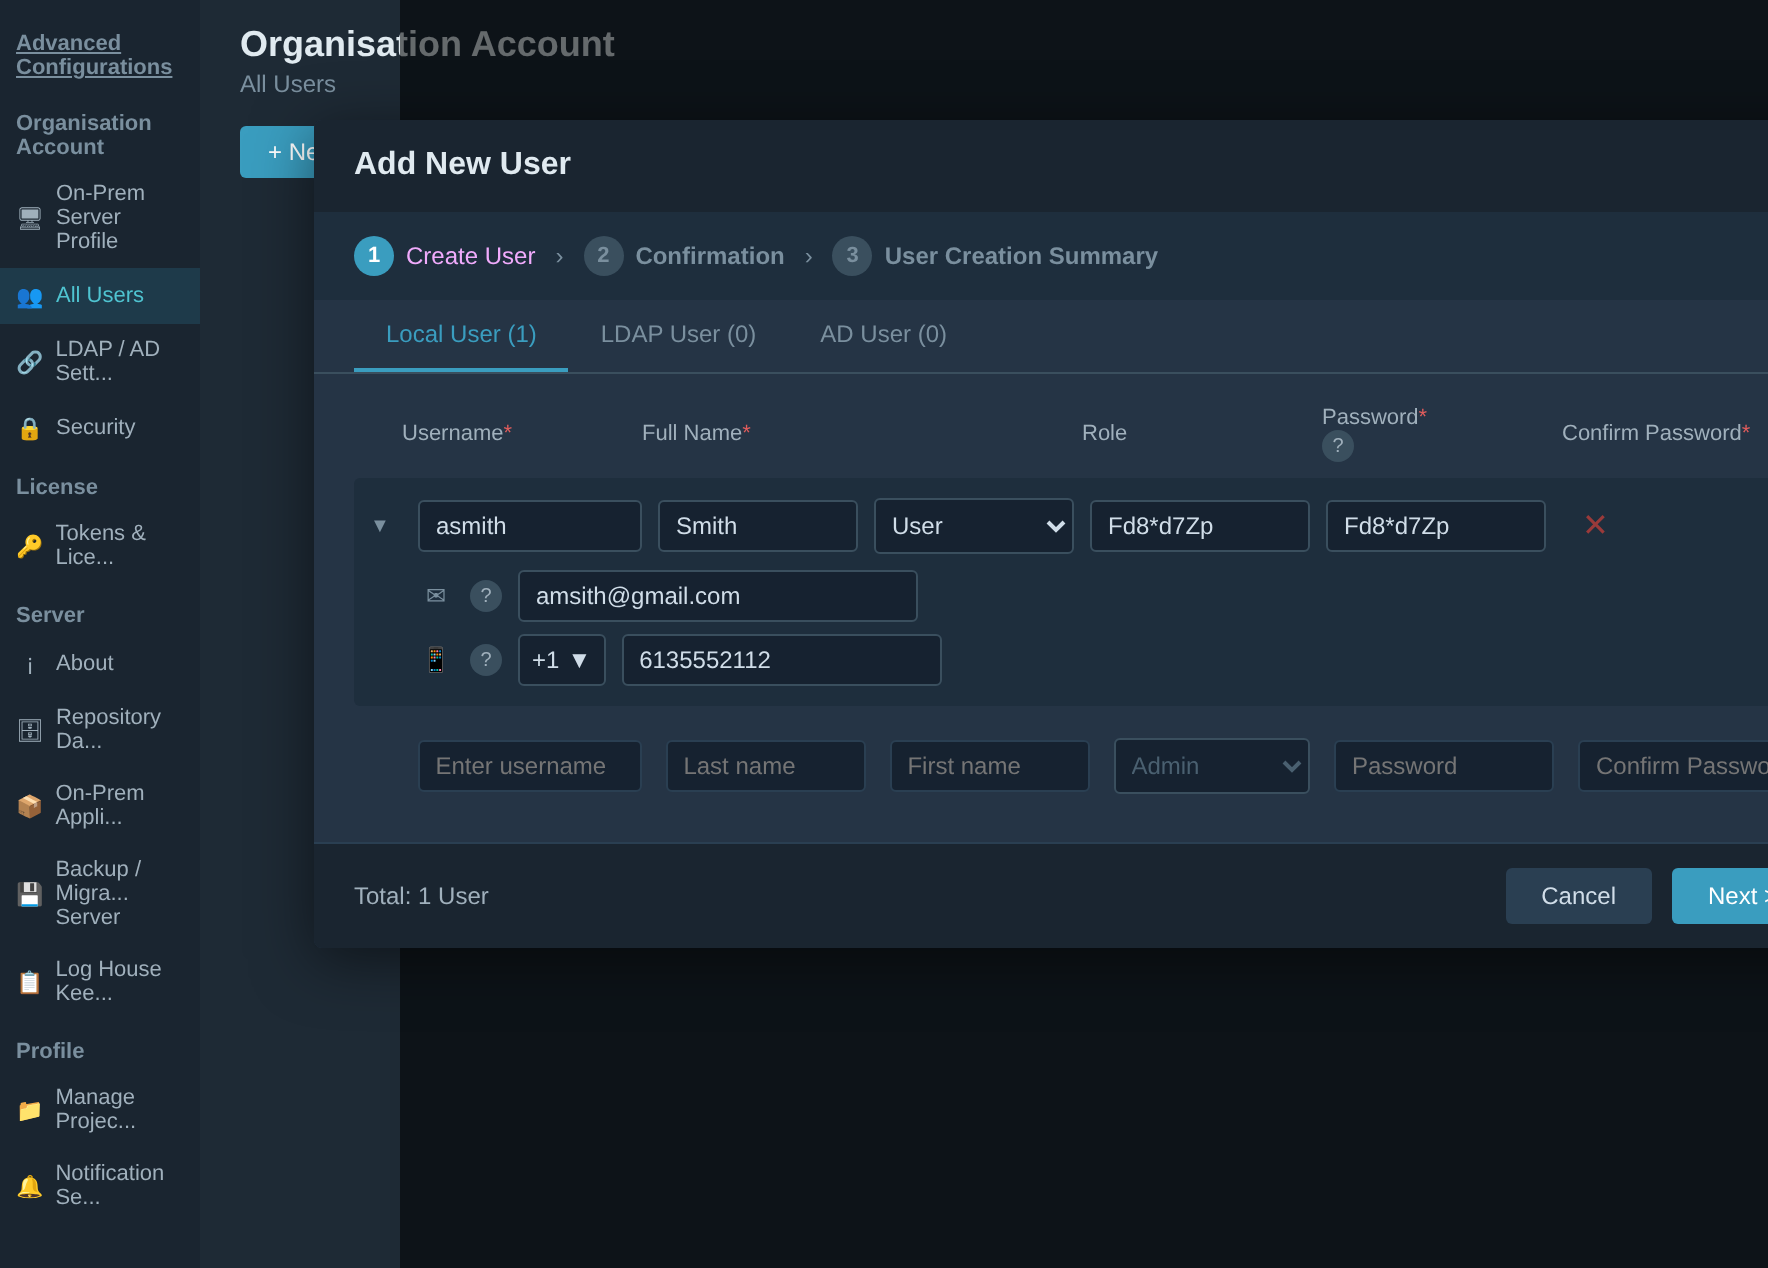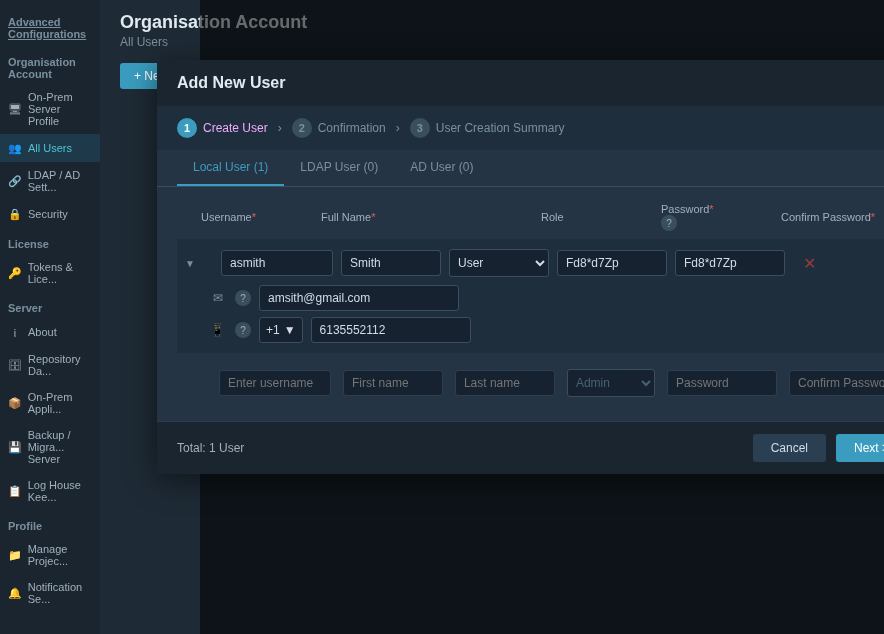--- a/index.html
+++ b/index.html
@@ -29,21 +29,21 @@
     .modal-header { background: #1a2530; padding: 14px 20px; border-radius: 4px 4px 0 0; }
     .modal-title { font-size: 16px; font-weight: 600; color: #e0eaf0; }
 
     
     .steps { display: flex; align-items: center; padding: 12px 20px; background: #1e2e3d; gap: 6px; }
     .step { display: flex; align-items: center; gap: 6px; font-size: 12px; }
     .step-circle { width: 20px; height: 20px; border-radius: 50%; display: flex; align-items: center; justify-content: center; font-size: 11px; font-weight: 700; }
     .step-circle.active { background: #3a9dbf; color: #fff; }
     .step-circle.inactive { background: #3a4f5e; color: #7a8f9e; }
     .step-label.active { color: #f0abfc; }
-    .step-label.inactive { color: #7a8f9e; }
+    .step-label.inactive { color: #7a8f9e; font-weight: bold; }
     .step-arrow { color: #7a8f9e; font-size: 12px; margin: 0 4px; }
 
     
     .tabs { display: flex; padding: 0 20px; background: #253445; border-bottom: 1px solid #3a4f5e; }
     .tab { padding: 10px 16px; font-size: 12px; cursor: pointer; color: #7a8f9e; border-bottom: 2px solid transparent; }
     .tab.active { color: #3a9dbf; border-bottom: 2px solid #3a9dbf; }
 
     
     .form-area { padding: 16px 20px; flex: 1; overflow-y: auto; }
     .form-headers { display: flex; align-items: center; gap: 0; margin-bottom: 8px; padding-left: 24px; }
@@ -51,21 +51,21 @@
     .col-fullname { width: 220px; font-size: 11px; color: #a0b0bc; }
     .col-role { width: 120px; font-size: 11px; color: #a0b0bc; }
     .col-password { width: 120px; font-size: 11px; color: #a0b0bc; }
     .col-confirm { width: 120px; font-size: 11px; color: #a0b0bc; }
     .req { color: #e05c5c; }
 
     .user-row { display: flex; flex-direction: column; background: #1e2e3d; border-radius: 3px; margin-bottom: 8px; padding: 10px 8px; }
     .user-row-main { display: flex; align-items: center; gap: 8px; }
     .row-expand-icon { color: #7a8f9e; font-size: 10px; width: 16px; }
     .input-field { background: #162230; border: 1px solid #3a4f5e; border-radius: 3px; color: #d0dde8; padding: 5px 8px; font-size: 12px; outline: none; }
-    .input-username { width: 112px; margin-left: 12px; }
+    .input-username { width: 112px; }
     .input-firstname { width: 100px; }
     .input-lastname { width: 100px; }
     .select-role { background: #162230; border: 1px solid #3a4f5e; border-radius: 3px; color: #d0dde8; padding: 5px 4px; font-size: 12px; width: 100px; outline: none; }
     .input-password { width: 110px; }
     .input-confirm { width: 110px; }
     .btn-delete { background: none; border: none; color: #9a3a3a; font-size: 16px; cursor: pointer; padding: 0 4px; margin-left: 6px; }
 
     
     .user-extras { margin-top: 8px; padding-left: 24px; display: flex; flex-direction: column; gap: 6px; }
     .extra-row { display: flex; align-items: center; gap: 8px; }
@@ -240,22 +240,22 @@
                 <span>▼</span>
               </div>
               <input class="input-field input-phone" value="6135552112" type="text" style="">
             </div>
           </div>
         </div>
 
         <div class="empty-row">
           <span style="width:16px"></span>
           <input class="input-field input-placeholder input-username" placeholder="Enter username" type="text" style="">
+          <input class="input-field input-placeholder input-lastname" placeholder="Last name" type="text" style="margin-left: 4px;">
           <input class="input-field input-placeholder input-firstname" placeholder="First name" type="text" style="margin-left: 4px;">
-          <input class="input-field input-placeholder input-lastname" placeholder="Last name" type="text" style="margin-left: 4px;">
           <select class="select-role" style="margin-left:4px; color:#4a6070; background:#162230;">
             <option>Admin</option>
             <option>User</option>
           </select>
           <input class="input-field input-placeholder input-password" placeholder="Password" type="text" style="margin-left: 4px;">
           <input class="input-field input-placeholder input-confirm" placeholder="Confirm Passwo..." type="text" style="margin-left: 4px;">
         </div>
       </div>
 
       <div class="modal-footer">

